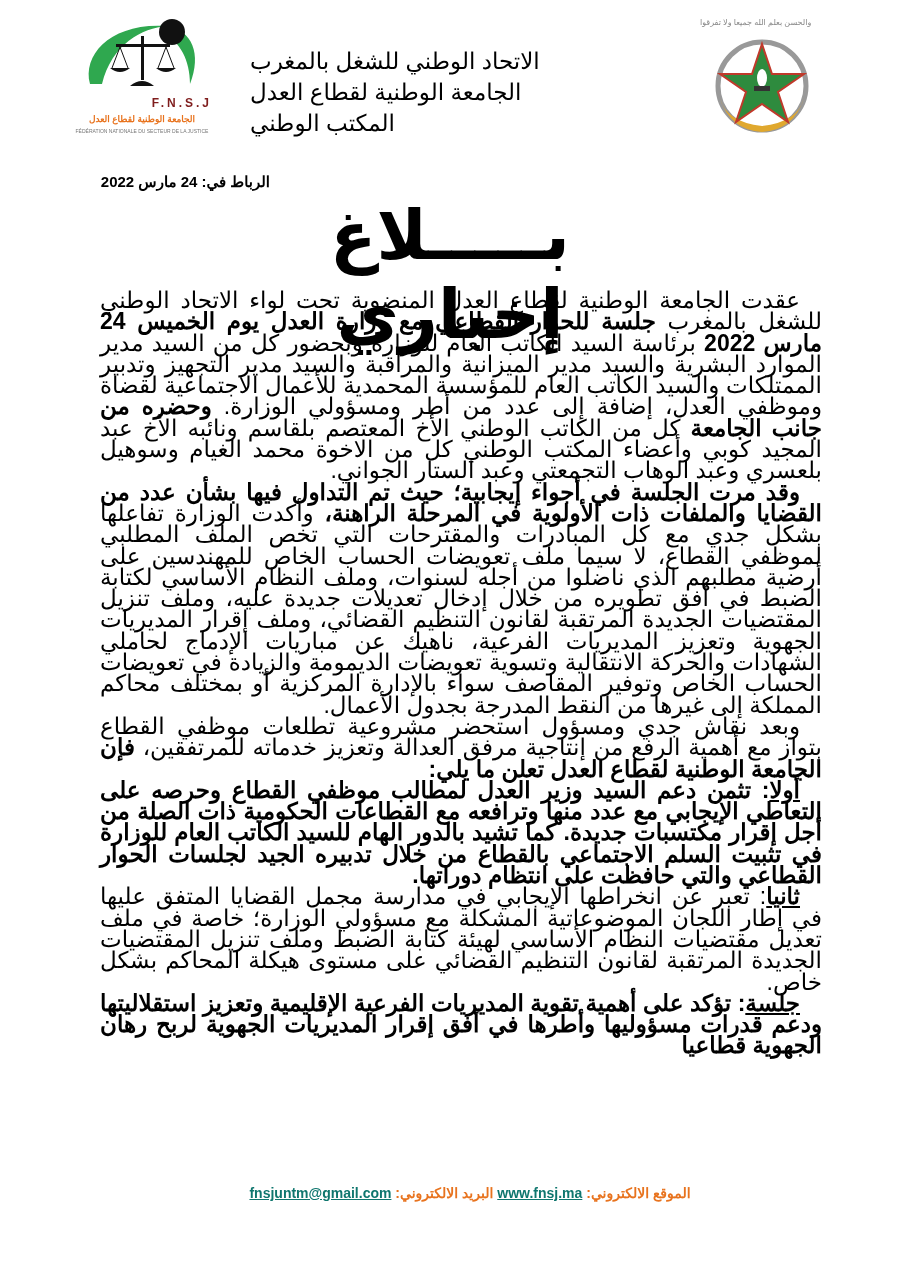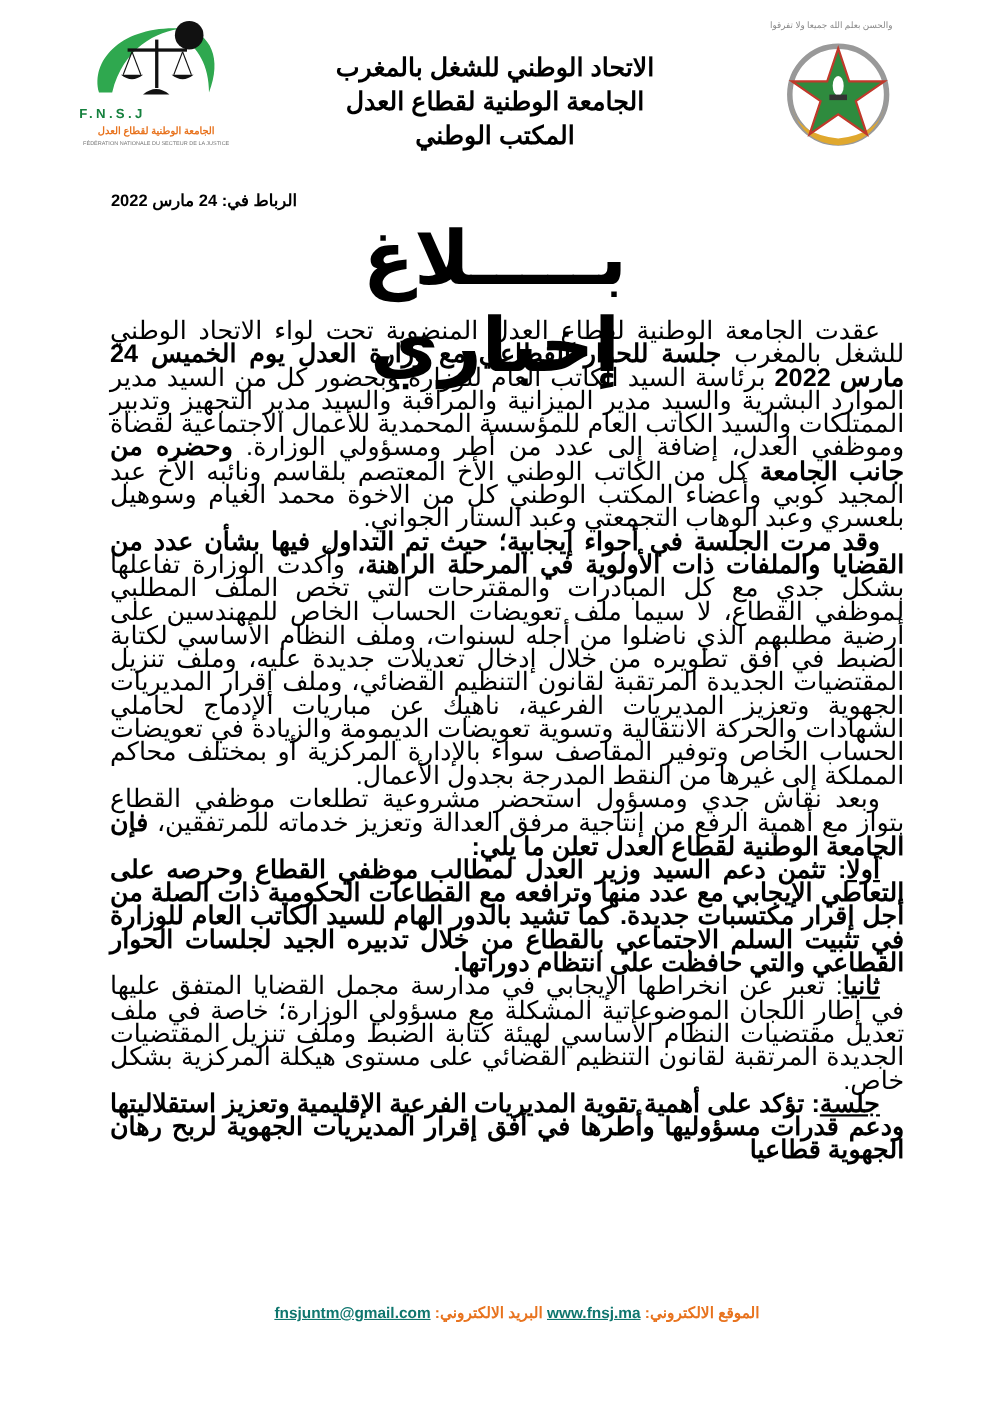--- a/index.html
+++ b/index.html
@@ -2,26 +2,26 @@
 <html><head>
 <meta charset="utf-8">
 <style>
   html, body { margin:0; padding:0; background:#ffffff; }
   body { width:904px; height:1280px; position:relative; overflow:hidden; font-family:"Liberation Sans", sans-serif; color:#000; }
   .abs { position:absolute; }
   
   #logo-left { left:72px; top:14px; width:140px; height:126px; }
   #logo-left .caption-ar { position:absolute; left:0; width:140px; top:100px; text-align:center; color:#e8731e; font-size:9px; font-weight:bold; direction:rtl; }
   #logo-left .caption-lat { position:absolute; left:0; width:140px; top:114px; text-align:center; color:#777; font-size:5px; }
-  #logo-left .fnsj { position:absolute; left:0; width:140px; top:82px; text-align:left; color:#15803d; font-size:12px; font-weight:bold; letter-spacing:3px; }
+  #logo-left .fnsj { position:absolute; left:0; width:140px; top:82px; text-align:right; color:#7f1d1d; font-size:12px; font-weight:bold; letter-spacing:3px; }
   
   #logo-right { left:700px; top:8px; width:170px; height:130px; }
   #logo-right .motto { position:absolute; left:0; width:170px; top:10px; text-align:left; font-size:8px; color:#888; direction:rtl; }
   
-  #org-header { left:250px; top:46px; width:400px; text-align:center; direction:rtl; font-weight:bold; font-size:23px; line-height:31px; }
+  #org-header { left:250px; top:46px; width:400px; text-align:left; direction:rtl; font-weight:normal; font-size:23px; line-height:31px; }
   #date-line { left:60px; top:173px; width:210px; text-align:right; direction:rtl; font-weight:bold; font-size:15px; }
   #title { left:300px; top:196px; width:300px; text-align:center; direction:rtl; font-weight:bold; font-size:68px; font-family:"DejaVu Sans", sans-serif; }
   
   #body { left:100px; top:290px; width:722px; direction:rtl; text-align:justify; font-size:23px; line-height:21.3px; }
   #body p { margin:0; }
   #body .indent { text-indent:22px; }
   #body b { font-weight:bold; }
   #body u { text-decoration:underline; }
   
   #footer { left:100px; top:1183px; width:740px; text-align:center; direction:rtl; color:#e8731e; font-weight:bold; font-size:14px; line-height:21px; }
@@ -78,21 +78,21 @@
   <p class="indent">
     <b>وقد مرت الجلسة في أجواء إيجابية؛ حيث تم التداول فيها بشأن عدد من القضايا والملفات ذات الأولوية في المرحلة الراهنة،</b><span> وأكدت الوزارة تفاعلها بشكل جدي مع كل المبادرات والمقترحات التي تخص الملف المطلبي لموظفي القطاع، لا سيما ملف تعويضات الحساب الخاص للمهندسين على أرضية مطلبهم الذي ناضلوا من أجله لسنوات، وملف النظام الأساسي لكتابة الضبط في أفق تطويره من خلال إدخال تعديلات جديدة عليه، وملف تنزيل المقتضيات الجديدة المرتقبة لقانون التنظيم القضائي، وملف إقرار المديريات الجهوية وتعزيز المديريات الفرعية، ناهيك عن مباريات الإدماج لحاملي الشهادات والحركة الانتقالية وتسوية تعويضات الديمومة والزيادة في تعويضات الحساب الخاص وتوفير المقاصف سواء بالإدارة المركزية أو بمختلف محاكم المملكة إلى غيرها من النقط المدرجة بجدول الأعمال.</span>
   </p>
   <p class="indent">
     <span>وبعد نقاش جدي ومسؤول استحضر مشروعية تطلعات موظفي القطاع بتواز مع أهمية الرفع من إنتاجية مرفق العدالة وتعزيز خدماته للمرتفقين، </span><b>فإن الجامعة الوطنية لقطاع العدل تعلن ما يلي:</b>
   </p>
   <p class="indent">
     <b><u>أولا</u><span>: تثمن دعم السيد وزير العدل لمطالب موظفي القطاع وحرصه على التعاطي الإيجابي مع عدد منها وترافعه مع القطاعات الحكومية ذات الصلة من أجل إقرار مكتسبات جديدة. كما تشيد بالدور الهام للسيد الكاتب العام للوزارة في تثبيت السلم الاجتماعي بالقطاع من خلال تدبيره الجيد لجلسات الحوار القطاعي والتي حافظت على انتظام دوراتها.</span></b>
   </p>
   <p class="indent">
-    <b><u>ثانيا</u></b><span>: تعبر عن انخراطها الإيجابي في مدارسة مجمل القضايا المتفق عليها في إطار اللجان الموضوعاتية المشكلة مع مسؤولي الوزارة؛ خاصة في ملف تعديل مقتضيات النظام الأساسي لهيئة كتابة الضبط وملف تنزيل المقتضيات الجديدة المرتقبة لقانون التنظيم القضائي على مستوى هيكلة المركزية بشكل خاص.</span>
+    <b><u>ثانيا</u></b><span>: تعبر عن انخراطها الإيجابي في مدارسة مجمل القضايا المتفق عليها في إطار اللجان الموضوعاتية المشكلة مع مسؤولي الوزارة؛ خاصة في ملف تعديل مقتضيات النظام الأساسي لهيئة كتابة الضبط وملف تنزيل المقتضيات الجديدة المرتقبة لقانون التنظيم القضائي على مستوى هيكلة المحاكم بشكل خاص.</span>
   </p>
   <p class="indent">
     <b><u>جلسة</u><span>: تؤكد على أهمية تقوية المديريات الفرعية الإقليمية وتعزيز استقلاليتها ودعم قدرات مسؤوليها وأطرها في أفق إقرار المديريات الجهوية لربح رهان الجهوية قطاعيا</span></b>
   </p>
 </div>
 
 <div id="footer" class="abs">
   <div>
     <span>الموقع الالكتروني: </span><a>www.fnsj.ma</a><span> البريد الالكتروني: </span><a>fnsjuntm@gmail.com</a>
   </div>

